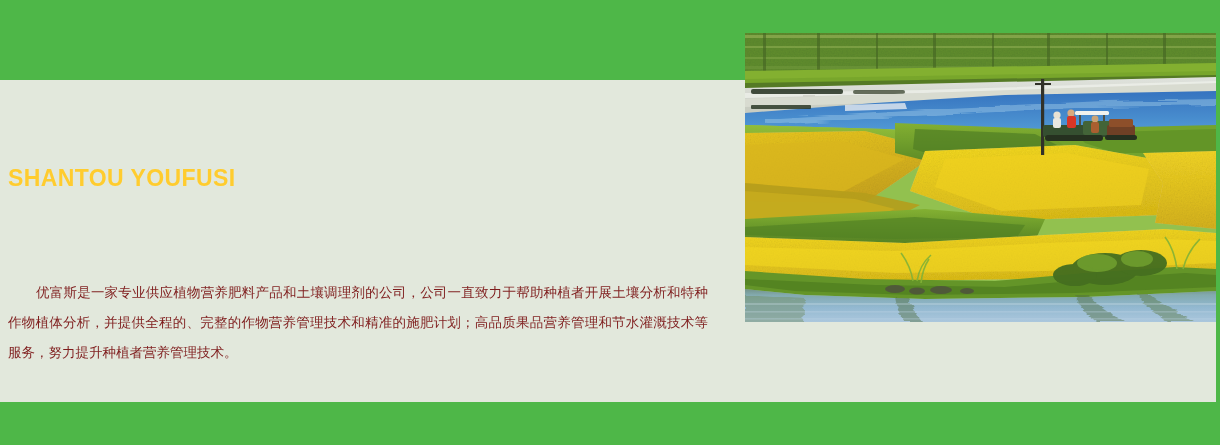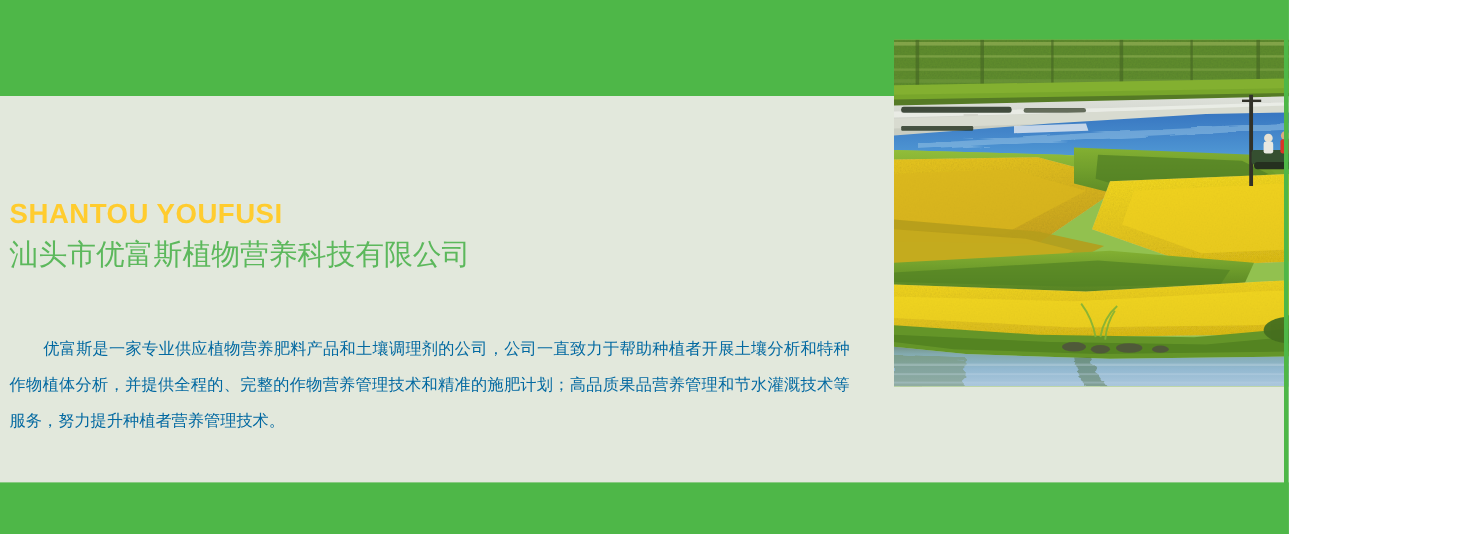--- a/index.html
+++ b/index.html
@@ -6,21 +6,21 @@
     margin: 0;
     padding: 0;
     background: #ffffff;
   }
   body {
     font-family: "Liberation Sans", "DejaVu Sans", sans-serif;
   }
 
   .page {
     position: relative;
-    width: 1074px;
+    width: 1220px;
     height: 445px;
     overflow: hidden;
     background: #e2e8dc;
   }
 
   
   .bar-top {
     position: absolute;
     left: 0;
     top: 0;
@@ -78,24 +78,24 @@
     font-family: "DejaVu Sans", "Liberation Sans", sans-serif;
   }
 
   .intro {
     position: absolute;
     left: 8px;
     top: 278px;
     width: 700px;
     font-size: 13.5px;
     line-height: 30px;
-    color: #0369a1;
+    color: #7f1d1d;
     text-align: justify;
     text-indent: 28px;
-    font-family: Liberation Mono, monospace;
+    font-family: Liberation Serif, serif;
   }
 
   
   .photo {
     position: absolute;
     left: 745px;
     top: 33px;
     width: 471px;
     height: 289px;
     overflow: hidden;
@@ -109,21 +109,20 @@
 </style>
 </head>
 <body>
 
 <div class="page">
 
   <div class="bar-top"></div>
 
   <div class="brand">
     <div class="brand-en">SHANTOU YOUFUSI</div>
-    <div class="brand-cn">汕头市优富斯植物营养科技有限公司</div>
   </div>
 
   <div class="intro">优富斯是一家专业供应植物营养肥料产品和土壤调理剂的公司，公司一直致力于帮助种植者开展土壤分析和特种作物植体分析，并提供全程的、完整的作物营养管理技术和精准的施肥计划；高品质果品营养管理和节水灌溉技术等服务，努力提升种植者营养管理技术。</div>
 
   <div class="photo">
     <svg viewBox="0 0 471 289" preserveAspectRatio="none">
       <defs>
         <linearGradient id="gTree" x1="0" y1="0" x2="0" y2="1">
           <stop offset="0%" stop-color="#4e7a25"></stop>
           <stop offset="100%" stop-color="#6f9a30"></stop>

